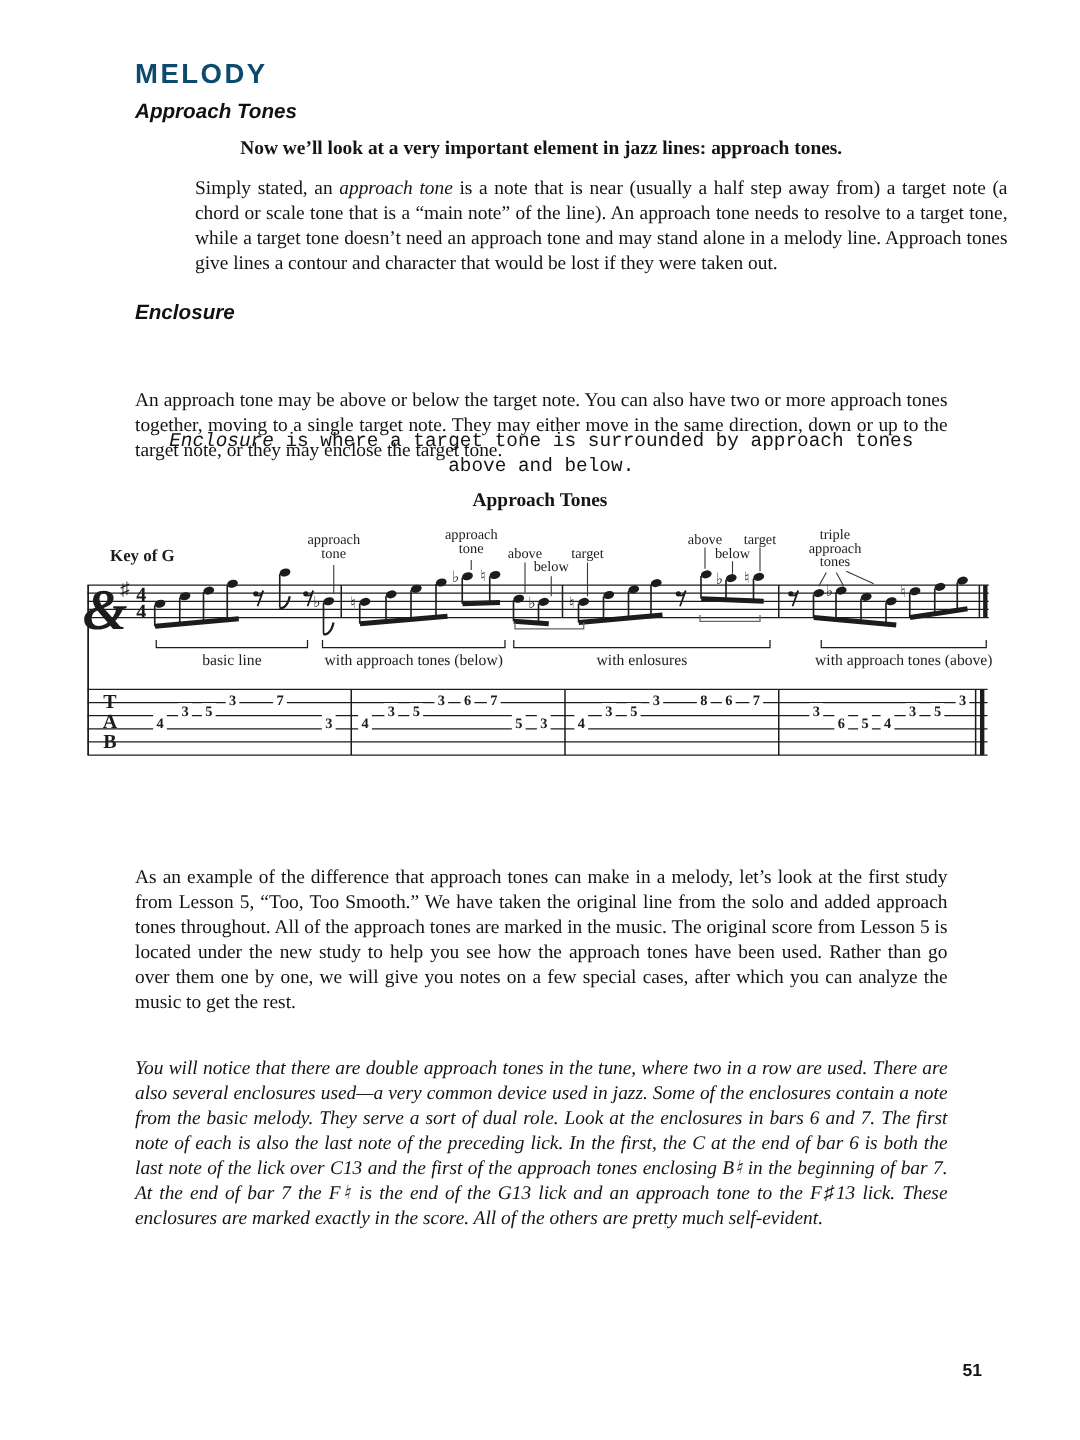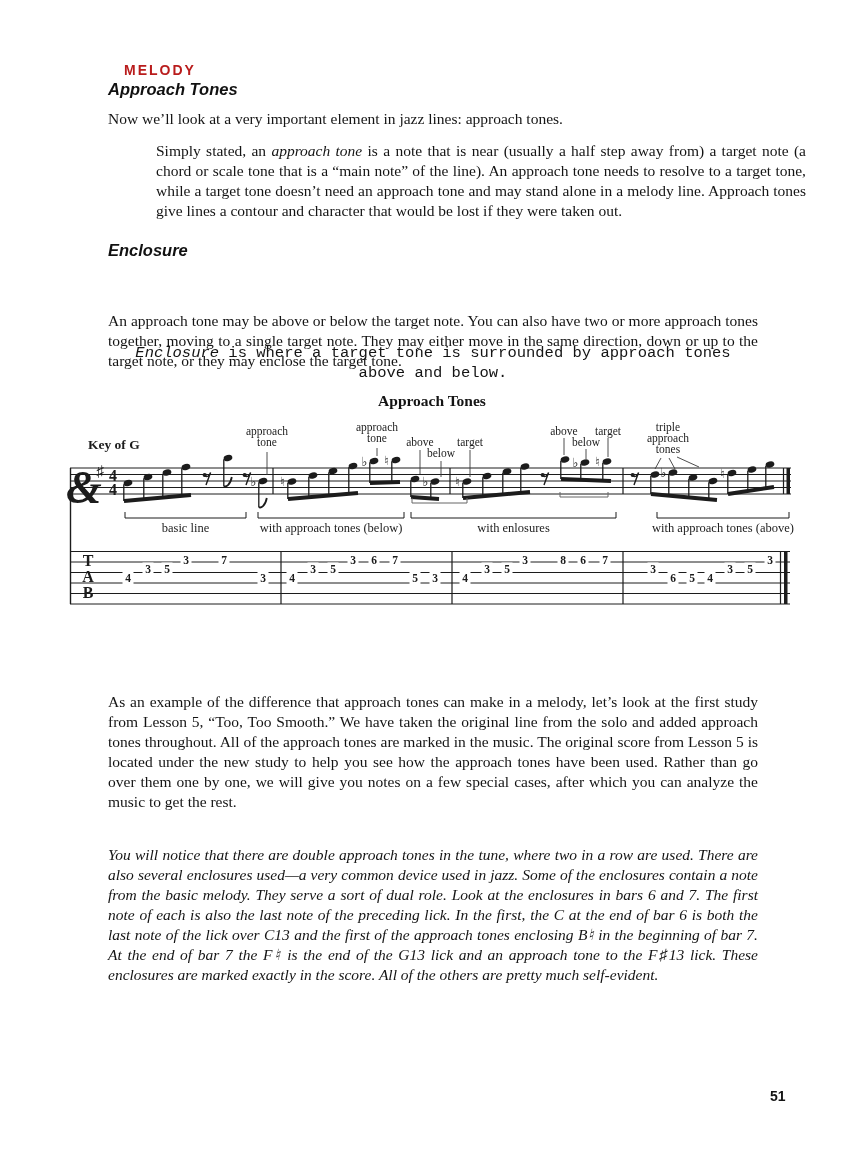--- a/index.html
+++ b/index.html
@@ -1,28 +1,28 @@
 <!DOCTYPE html>
 <html><head>
 <meta charset="utf-8">
 <style>
   html,body{margin:0;padding:0;background:#e8e8e8;}
   .page{position:relative;width:864px;height:1152px;background:#ffffff;margin:0 auto;
         font-family:"Liberation Serif",serif;color:#141414;overflow:hidden;}
-  .h-melody{position:absolute;left:108px;top:46px;margin:16px;
+  .h-melody{position:absolute;left:108px;top:46px;margin:0;
             font-family:"Liberation Sans",sans-serif;font-weight:bold;
-            font-size:14px;letter-spacing:2px;color:#b91c1c;}
+            font-size:22px;letter-spacing:2px;color:#0c4a6e;}
   .subhead{position:absolute;left:108px;margin:0;
            font-family:"Liberation Sans",sans-serif;font-weight:bold;font-style:italic;
            font-size:16.5px;color:#111;}
   .sub1{top:80px;}
   .sub2{top:241px;}
   .body{position:absolute;left:108px;width:650px;margin:0;
         font-size:15.5px;line-height:20px;text-align:justify;}
-  .p1{top:109px;text-align:left;}
+  .p1{top:109px;text-align:center;font-weight:bold;}
   .p2{top:141px;margin-left:48px;}
   .p3{top:270px;margin-top:41px;}
   .p4{top:343px;left:122px;width:622px;text-align:center;font-family:Liberation Mono, monospace;}
   .p5{top:656px;}
   .p6{top:692px;}
   .p7{top:845px;font-style:italic;}
   .fig-title{position:absolute;left:0;top:392px;width:864px;text-align:center;
              font-weight:bold;font-size:15.5px;}
   .pagenum{position:absolute;left:770px;top:1088px;width:40px;
            font-family:"Liberation Sans",sans-serif;font-weight:bold;font-size:14px;}

